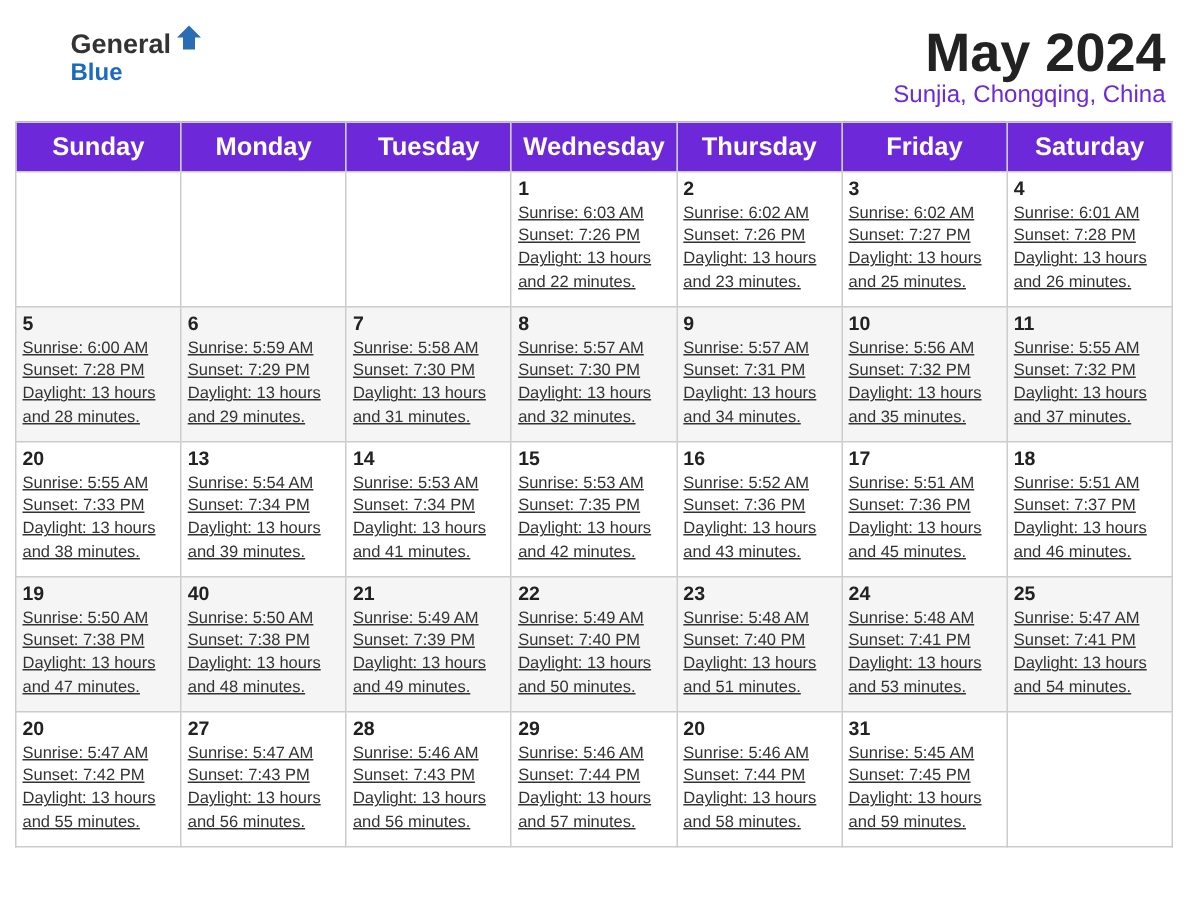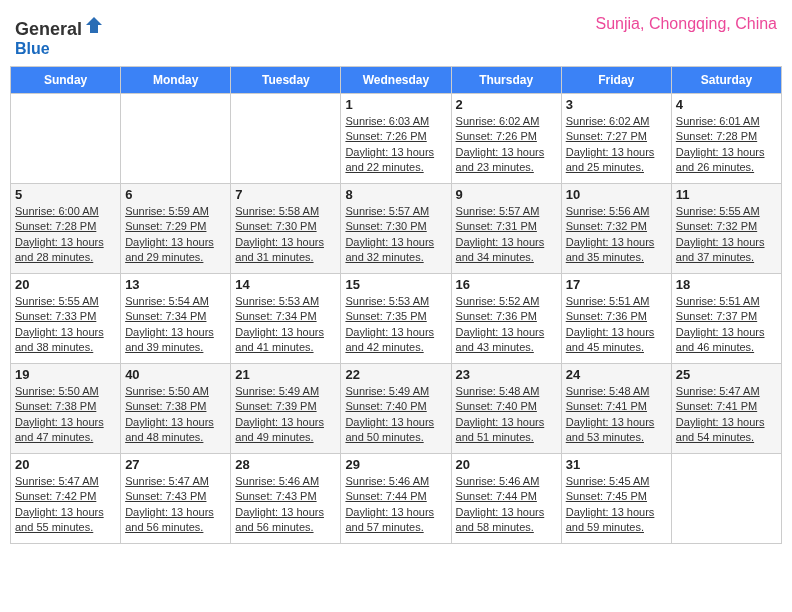--- a/index.html
+++ b/index.html
@@ -13,20 +13,21 @@
     .header-area {
       display: flex;
       justify-content: space-between;
       align-items: flex-start;
       margin-bottom: 8px;
       padding: 5px 5px 0 5px;
     }
     .logo {
       display: flex;
       align-items: flex-start;
+      margin-left: 32px;
     }
     .logo-text-general {
       font-size: 18px;
       font-weight: bold;
       color: #333;
     }
     .logo-text-blue {
       font-size: 16px;
       font-weight: bold;
       color: #1a6abf;
@@ -40,33 +41,33 @@
       text-align: right;
     }
     .month-title {
       font-size: 36px;
       font-weight: bold;
       color: #222;
       line-height: 1.1;
     }
     .location-title {
       font-size: 16px;
-      color: #ec4899;
+      color: #6d28d9;
     }
     .calendar-table {
       width: 100%;
       border-collapse: collapse;
       table-layout: fixed;
     }
     .calendar-table th {
-      background-color: #3b82f6;
+      background-color: #6d28d9;
       color: #fff;
       text-align: center;
       padding: 6px 2px;
-      font-size: 12px;
+      font-size: 17px;
       border: 1px solid #ccc;
     }
     .calendar-table td {
       border: 1px solid #ccc;
       vertical-align: top;
       padding: 3px 4px;
       height: 90px;
       background: #fff;
     }
     .calendar-table tr:nth-child(even) td {
@@ -102,20 +103,21 @@
 <div class="header-area">
   <div class="logo">
     <div>
       <span class="logo-text-general">General</span><svg class="logo-icon" viewBox="0 0 20 20">
           <polygon points="10,2 18,10 14,10 14,18 6,18 6,10 2,10" fill="#2a6db5"></polygon>
         </svg><br>
       <span class="logo-text-blue">Blue</span>
     </div>
   </div>
   <div class="title-area">
+    <div class="month-title">May 2024</div>
     <div class="location-title">Sunjia, Chongqing, China</div>
   </div>
 </div>
 
 <table class="calendar-table">
   <thead>
     <tr>
     <th>Sunday</th>
         <th>Monday</th>
         <th>Tuesday</th>

